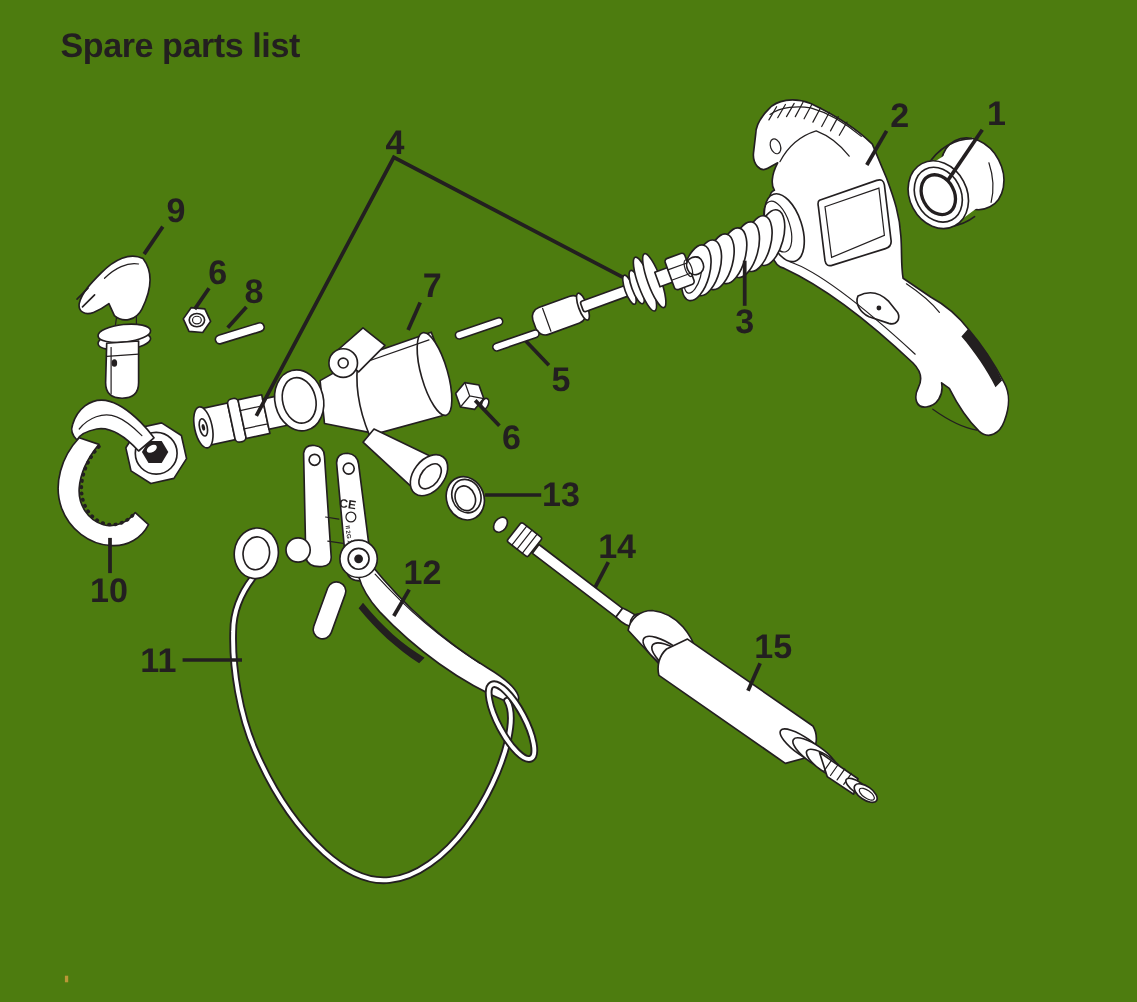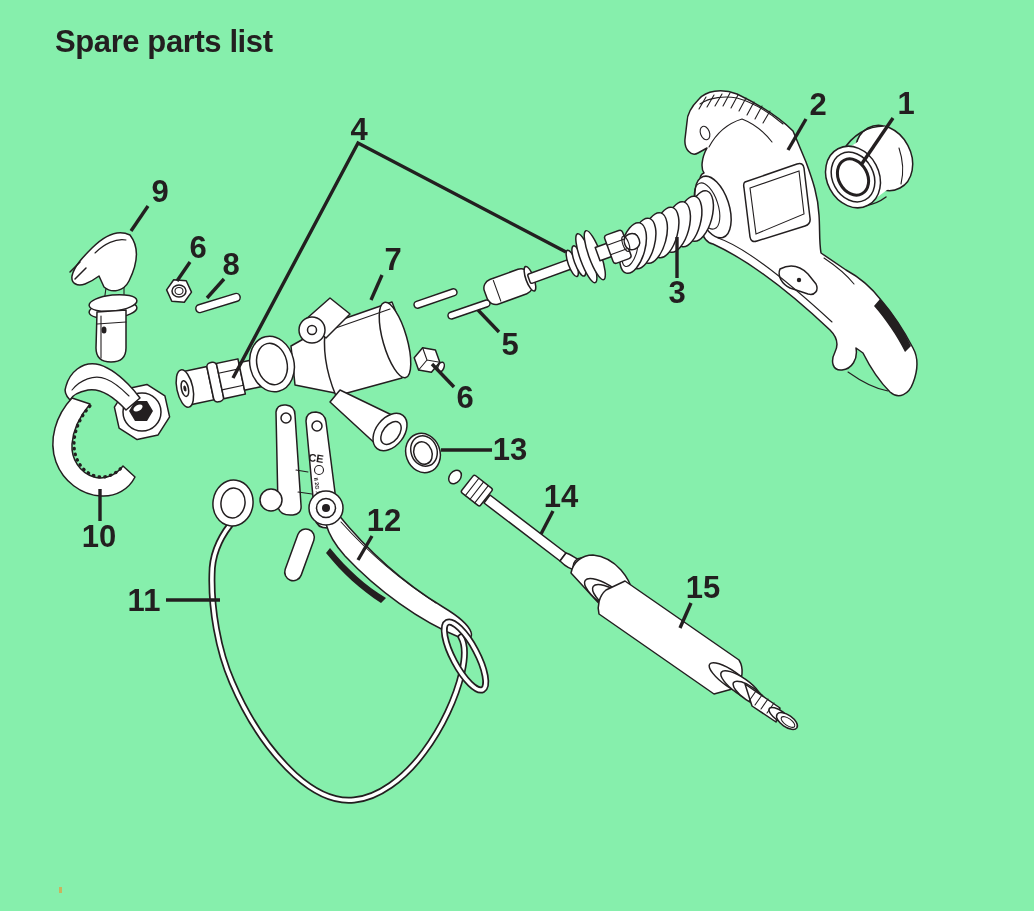--- a/index.html
+++ b/index.html
@@ -1,16 +1,16 @@
 <!DOCTYPE html>
 <html><head>
 <meta charset="utf-8">
 <style>
   html,body{margin:0;padding:0;background:#ffffff;}
-  .canvas{position:relative;width:1034px;height:911px;background:#86efac;overflow:hidden;
+  .canvas{position:relative;width:1034px;height:911px;background:#4d7c0f;overflow:hidden;
           font-family:"Liberation Sans",sans-serif;}
   .page-title{position:absolute;left:55px;top:24px;margin:0;font-size:31px;font-weight:bold;
           color:#231f20;letter-spacing:-0.4px;font-family:"Liberation Sans",sans-serif;}
   .diagram-svg{position:absolute;left:0;top:0;}
   .ln{fill:none;stroke:#231f20;stroke-width:1.5;stroke-linecap:round;stroke-linejoin:round;}
   .thin{fill:none;stroke:#231f20;stroke-width:1.1;stroke-linecap:round;}
   .wh{fill:#ffffff;stroke:#231f20;stroke-width:1.5;stroke-linejoin:round;}
   .dk{fill:#231f20;stroke:none;}
   .lead{stroke:#231f20;stroke-width:3.4;fill:none;stroke-linecap:butt;}
   .dots{fill:none;stroke:#231f20;stroke-width:3.2;stroke-linecap:round;stroke-dasharray:0.6 5.2;}

